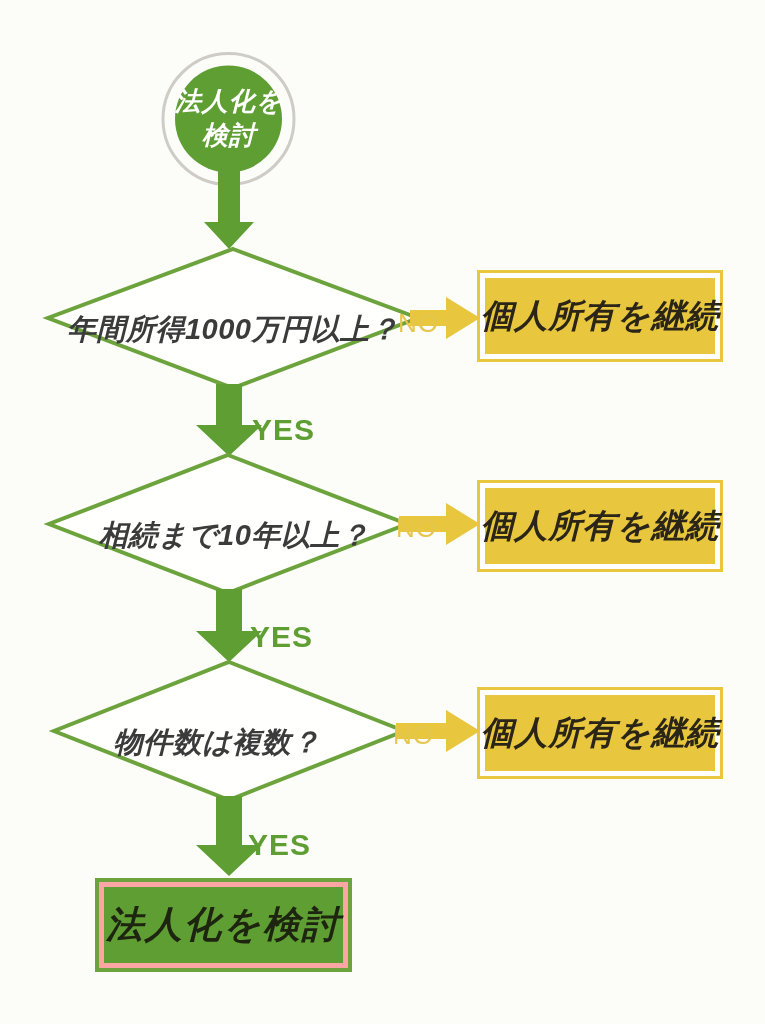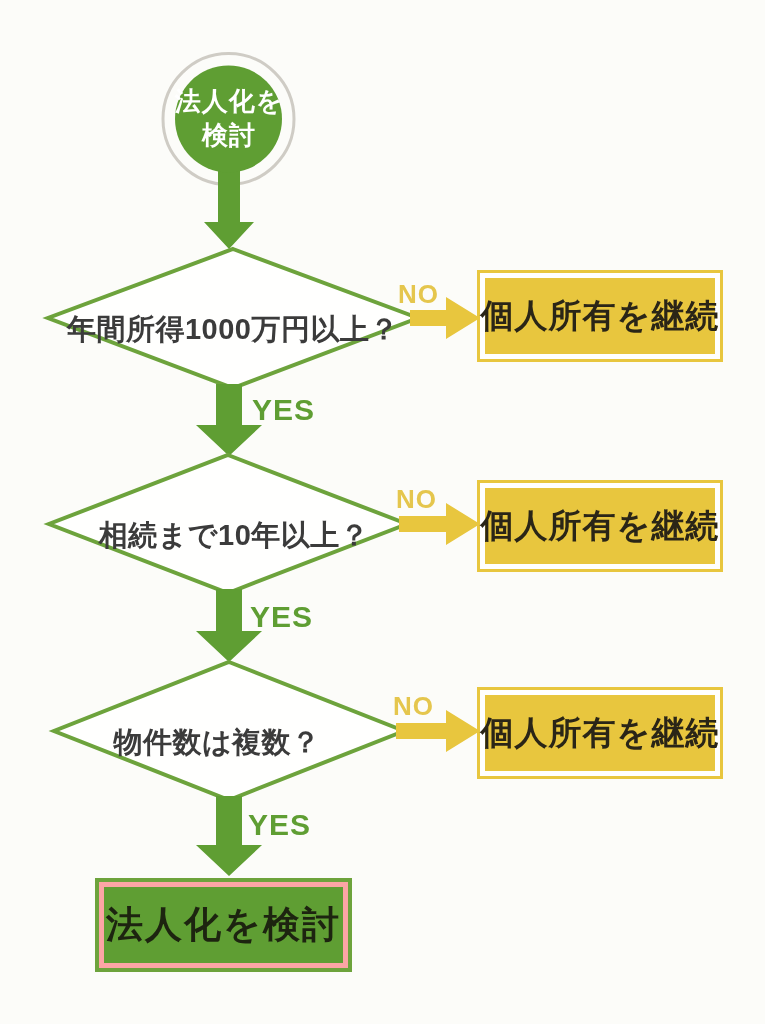--- a/index.html
+++ b/index.html
@@ -16,45 +16,45 @@
     position:relative; width:765px; height:1024px; margin:0 auto;
     background:var(--background); overflow:hidden;
   }
   .stage svg{position:absolute; left:0; top:0;}
   .fill-green{fill:var(--green);}
   .fill-yellow{fill:var(--yellow);}
   .diamond{fill:var(--diamond-fill); stroke:var(--green-stroke); stroke-width:4; stroke-linejoin:miter;}
   .ring{fill:none; stroke:var(--ring); stroke-width:3;}
 
   .abs{position:absolute;}
-  .center{display:flex; align-items:center; justify-content:center; text-align:center;}
+  .center{display:flex; align-items:center; justify-content:center; text-align:center;font-style:italic;}
 
   .start-label{
     left:166px; top:62px; width:126px; height:114px;
     flex-direction:column; color:var(--start-text);
     font-size:26px; font-weight:bold; line-height:1.3; letter-spacing:1px;
   }
   .question{
     color:var(--question-text); font-size:29px; font-weight:bold; letter-spacing:0.5px;
     white-space:nowrap;
     margin-top:12px;
   }
   .q1{left:48px; top:297px; width:370px; height:42px;}
   .q2{left:55px; top:503px; width:358px; height:42px;}
   .q3{left:42px; top:710px; width:350px; height:42px;}
 
   .no-label{
-    color:var(--yellow-label); font-size:26px; font-weight:bold; letter-spacing:1px;
+    color:var(--yellow-label); font-size:26px; font-weight:normal; letter-spacing:1px;margin-top:29px;
   }
   .no1{left:398px; top:279px;}
   .no2{left:396px; top:484px;}
   .no3{left:393px; top:691px;}
 
   .yes-label{
-    color:var(--green); font-size:30px; font-weight:bold; letter-spacing:1px;
+    color:var(--green); font-size:30px; font-weight:bold; letter-spacing:1px;margin-top:20px;
   }
   .yes1{left:252px; top:393px;}
   .yes2{left:250px; top:600px;}
   .yes3{left:248px; top:808px;}
 
   .result-box{
     border:3px solid var(--yellow); background:#ffffff; padding:5px;
     box-sizing:border-box; width:246px; height:92px;
   }
   .result-box .inner{

